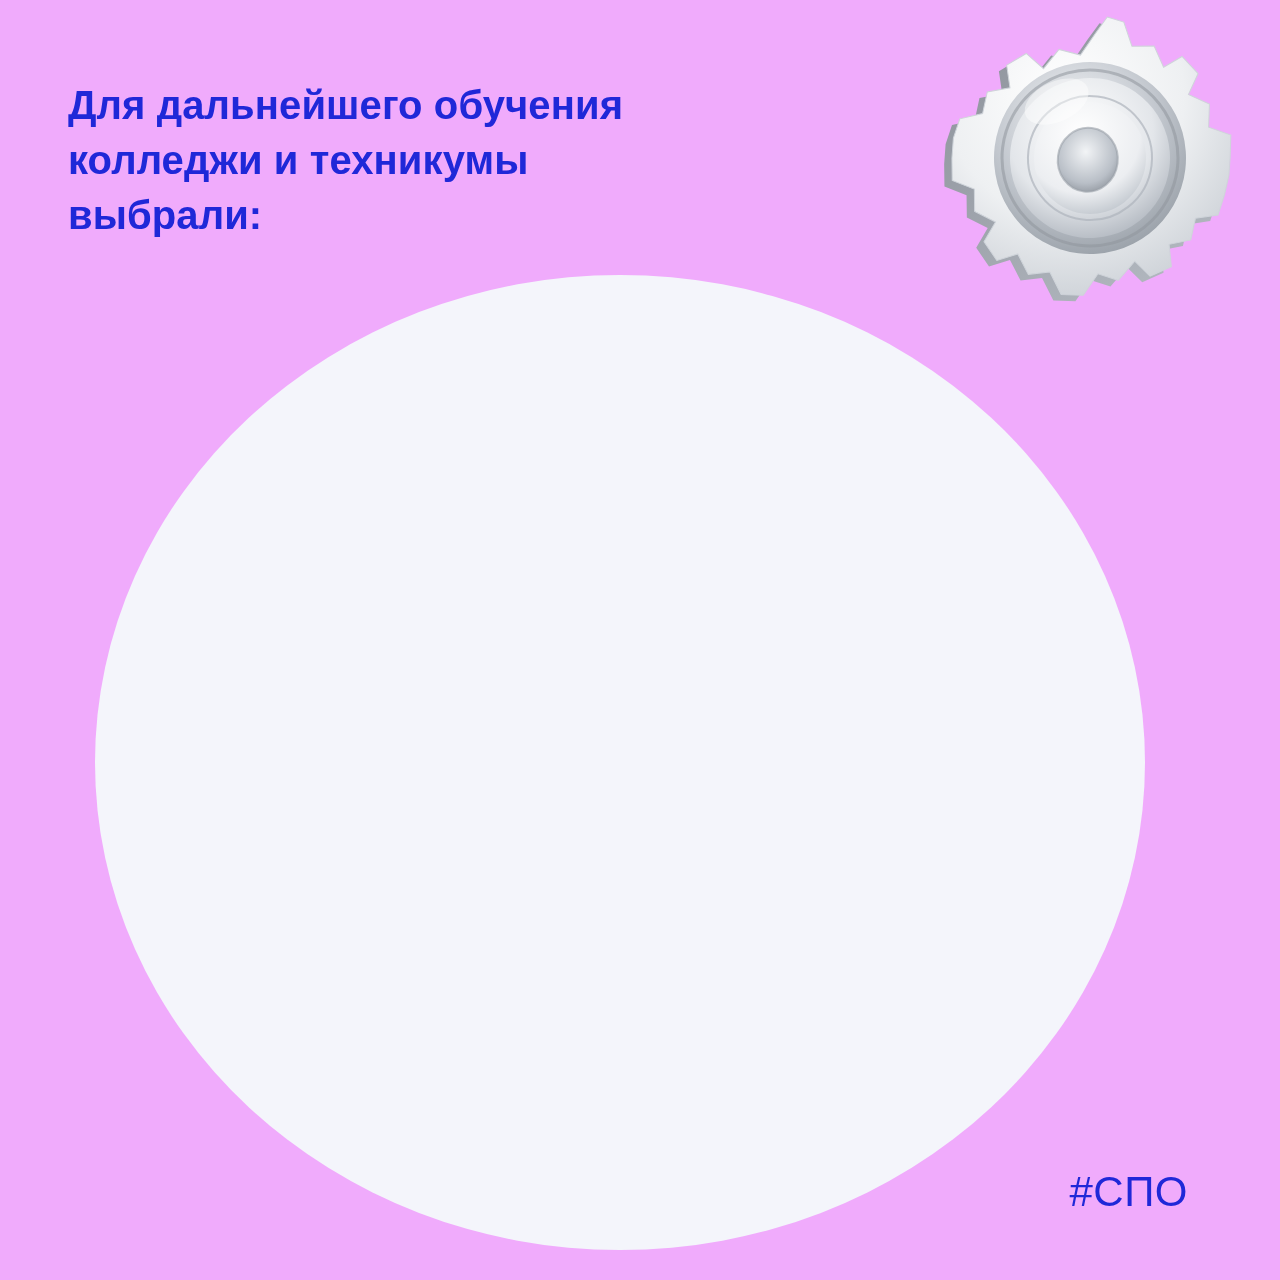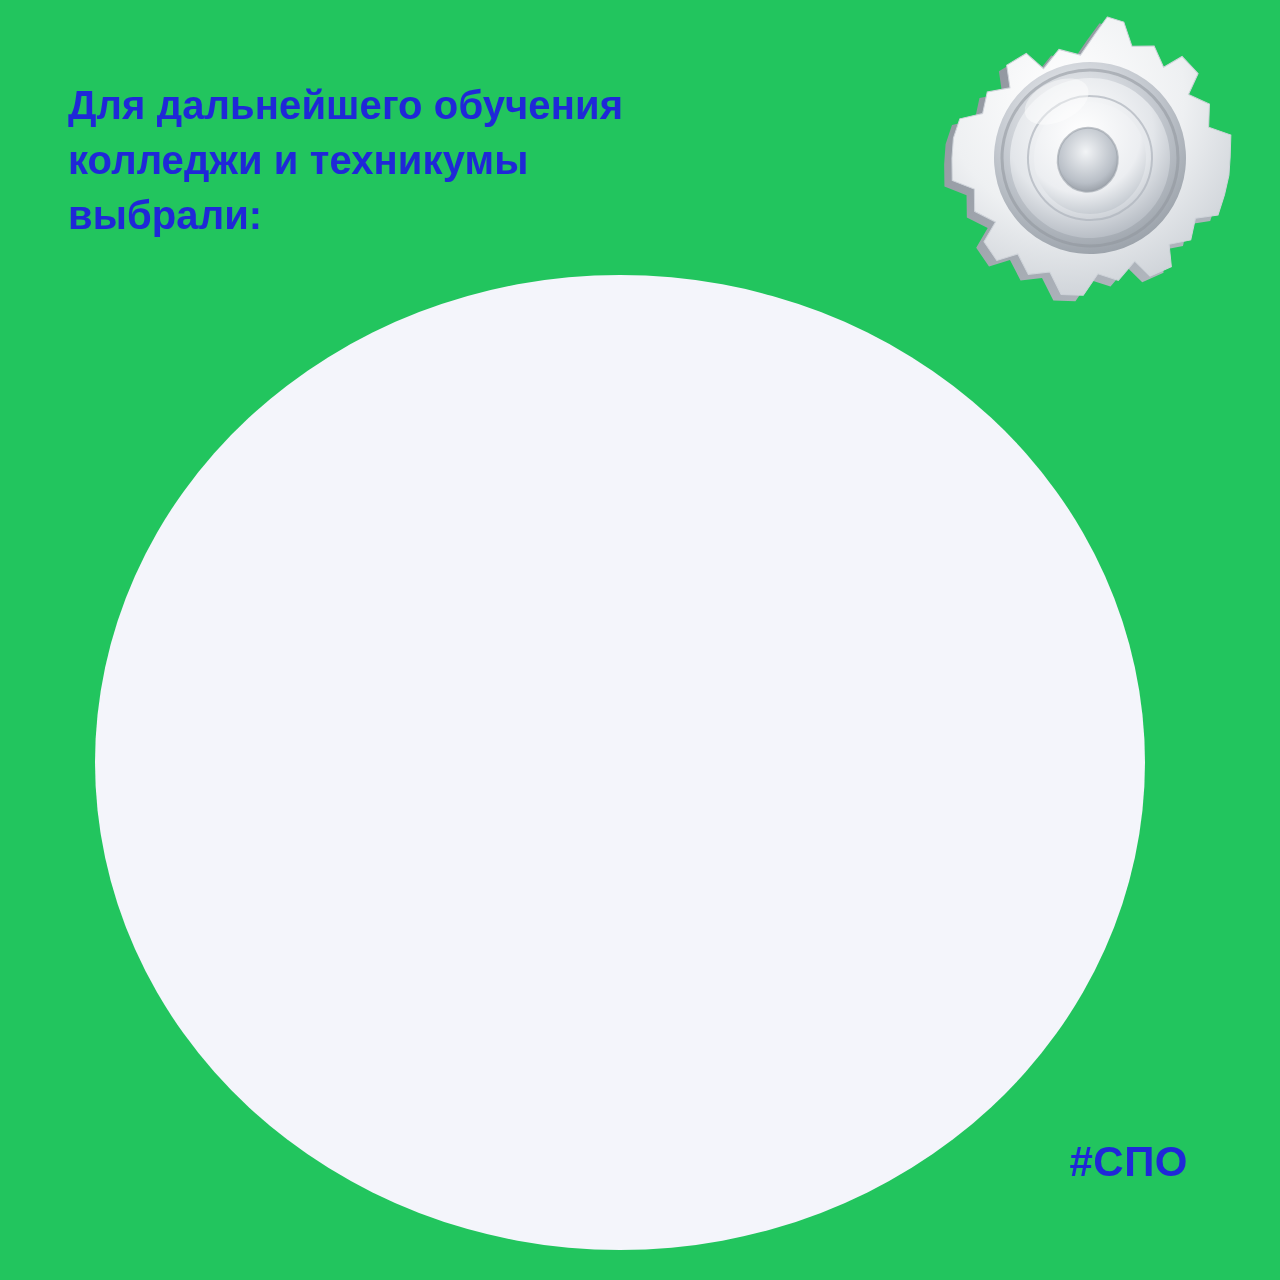--- a/index.html
+++ b/index.html
@@ -7,21 +7,21 @@
     padding: 0;
     background: #ffffff;
   }
   body {
     font-family: "Liberation Sans", sans-serif;
   }
   .canvas {
     position: relative;
     width: 1280px;
     height: 1280px;
-    background: #22c55e;
+    background: #f0abfc;
     overflow: hidden;
   }
 
   
   .bg-ellipse {
     position: absolute;
     left: 95px;
     top: 275px;
     width: 1050px;
     height: 975px;
@@ -63,24 +63,24 @@
   }
   .bar-group {
     position: absolute;
     bottom: 0;
   }
 
   
   .hashtag {
     position: absolute;
     right: 92px;
-    bottom: 94px;
+    bottom: 64px;
     color: #1f28d8;
     font-size: 42px;
-    font-weight: 700;
+    font-weight: 400;
     letter-spacing: 0.5px;
     margin-top: 14px;
   }
 </style>
 </head>
 <body>
 
 <div class="canvas">
 
   <div class="bg-ellipse"></div>

